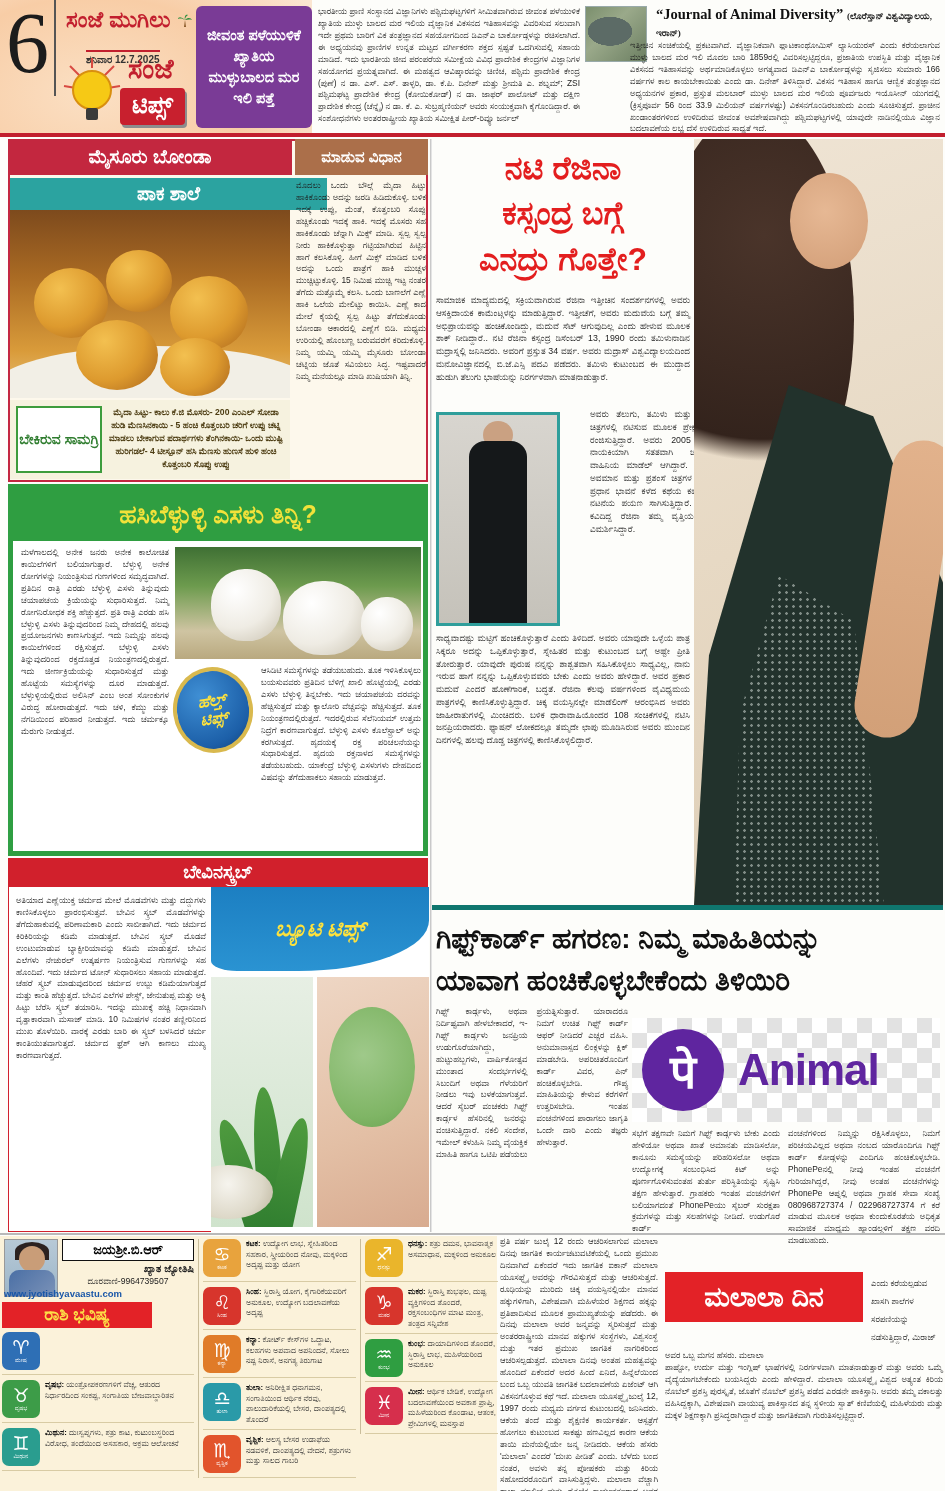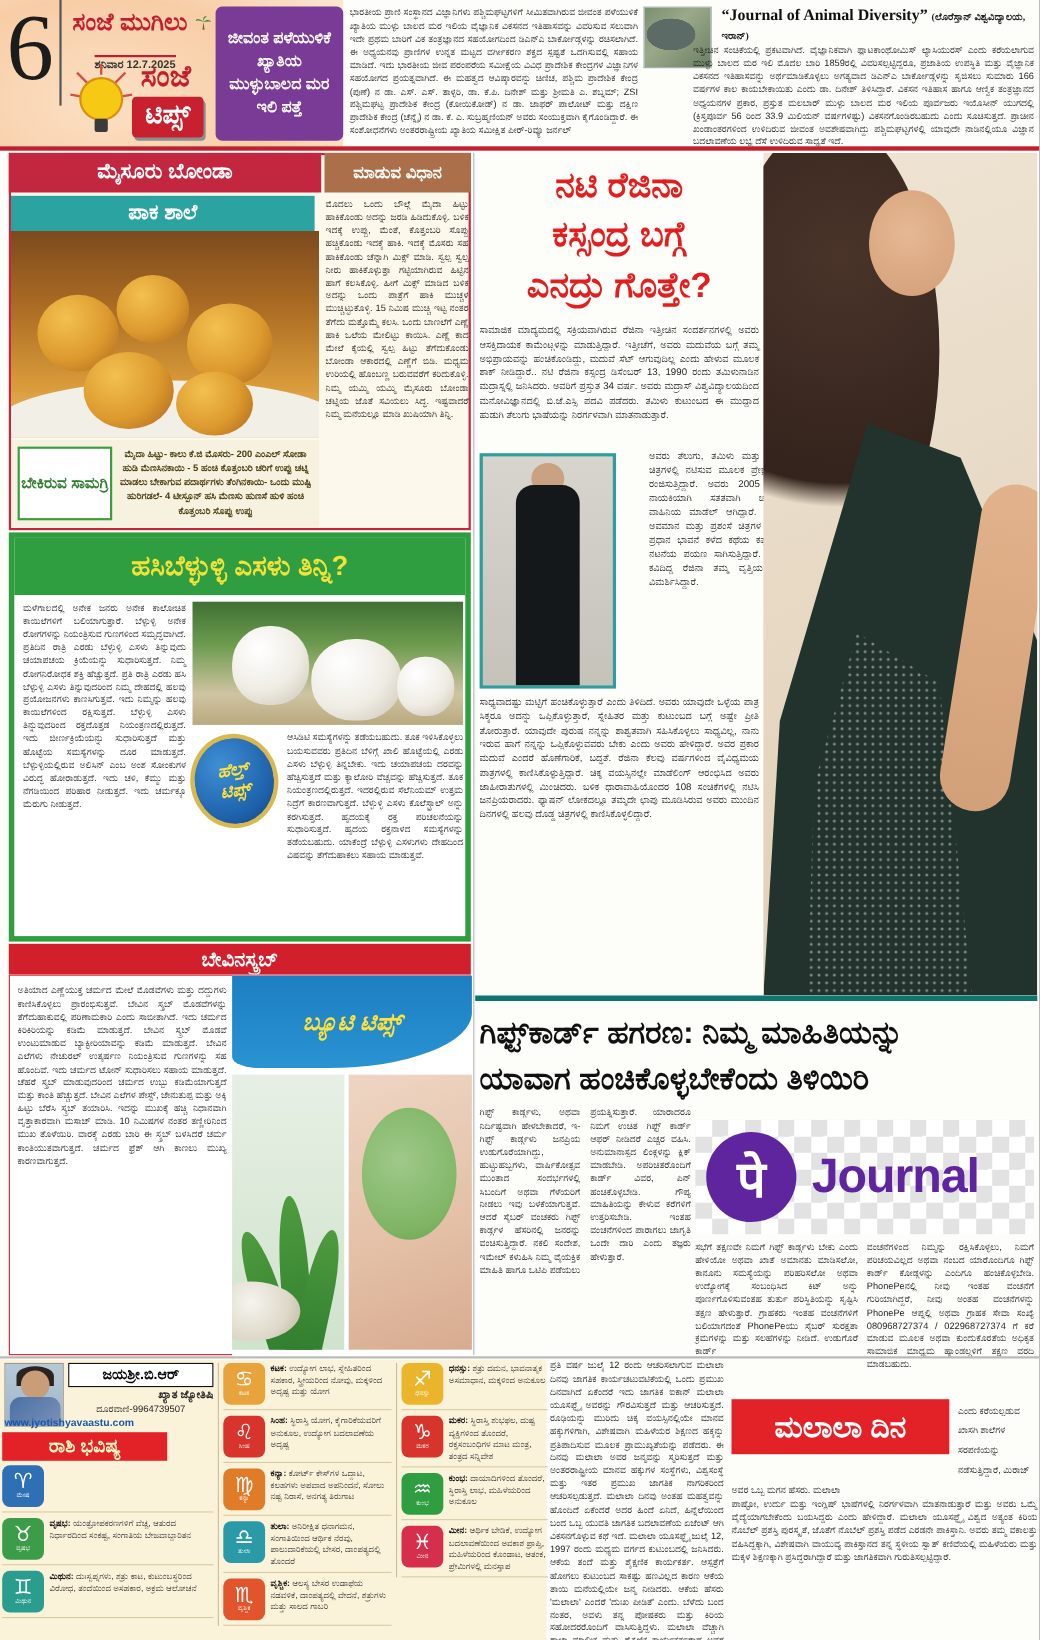--- a/index.html
+++ b/index.html
@@ -33,21 +33,21 @@
     margin-left:26px; }
   .journal .js { font-size:9px; color:#222; display:inline; }
   .redrule { left:0; top:133px; width:945px; height:4px; background:#c21f2e; }
 
   
   .recipe-wrap { left:8px; top:139px; width:420px; height:343px; border:2px solid #c3273f; background:#fdf8ec; }
   .hdr-bonda { left:8px; top:139px; width:284px; height:36px; background:#c3273f; color:#fff; font-weight:bold;
     font-size:19px; display:flex; align-items:center; justify-content:center; }
   .hdr-method { left:295px; top:139px; width:133px; height:36px; background:#ab6f4a; color:#fff; font-weight:bold;
     font-size:15px; display:flex; align-items:center; justify-content:center; }
-  .paka { left:10px; top:178px; width:276px; height:32px; background:#2ba3a0; color:#fff; font-weight:bold;
+  .paka { left:10px; top:178px; width:317px; height:32px; background:#2ba3a0; color:#fff; font-weight:bold;
     font-size:19px; display:flex; align-items:center; justify-content:center; }
   .bonda-photo { left:10px; top:210px; width:280px; height:188px; overflow:hidden;
     background:linear-gradient(180deg,#7d4a1d 0%, #a96a23 35%, #d99b3a 75%, #e9c27a 100%); }
   .plate { position:absolute; left:-20px; bottom:-38px; width:330px; height:90px; background:#f2efe6; border-radius:50%; }
   .bonda { position:absolute; border-radius:50%;
     background:radial-gradient(circle at 35% 30%, #f3c050 0%, #dd9a2e 55%, #a9641c 100%); }
   .method-text { left:296px; top:180px; width:130px; height:298px; }
   .ingr { left:10px; top:400px; width:280px; height:79px; background:#f6f2df; display:flex; gap:6px; padding:6px; }
   .ingr-label { width:86px; background:#fff; border:2px solid #3d9c3d; color:#2f7d2f; font-weight:bold;
     font-size:14px; line-height:1.25; display:flex; align-items:center; justify-content:center; text-align:center; }
@@ -133,21 +133,21 @@
     background:linear-gradient(180deg,#b7c9d6 0%, #9db6c9 100%); }
   .astro-head { position:absolute; left:14px; top:6px; width:26px; height:26px; border-radius:50%; background:#c99d78; }
   .astro-hairc { position:absolute; left:10px; top:2px; width:34px; height:18px; border-radius:50% 50% 0 0; background:#2c2220; }
   .astro-sari { position:absolute; left:4px; top:30px; width:46px; height:28px; border-radius:10px 10px 0 0;
     background:linear-gradient(135deg,#4a6fa5,#7c93b8); }
   .astro-name { left:62px; top:1239px; width:132px; height:22px; border:1.5px solid #111; background:#fff;
     font-weight:bold; font-size:13px; display:flex; align-items:center; justify-content:center; }
   .astro-title { left:62px; top:1263px; width:132px; text-align:right; font-weight:bold; font-size:10px; color:#222; }
   .astro-phone { left:62px; top:1276px; width:132px; text-align:center; font-size:8.6px; color:#222; }
   .astro-web { left:4px; top:1288px; width:190px; text-align:left; font-weight:bold; font-size:9.5px; color:#1a57a8; }
-  .rashi-banner { left:2px; top:1302px; width:150px; height:26px; background:#e32227; color:#fef9c3;
+  .rashi-banner { left:2px; top:1302px; width:150px; height:26px; background:#e32227; color:#fde047;
     font-weight:bold; font-size:17px; display:flex; align-items:center; justify-content:center; }
   .horo-col { display:flex; flex-direction:column; gap:5px; }
   #horo-col1 { left:2px; top:1332px; width:192px; }
   #horo-col2 { left:198px; top:1239px; width:158px; border-left:1px solid #c9bd9a; padding-left:4px; }
   #horo-col3 { left:360px; top:1239px; width:138px; border-left:1px solid #c9bd9a; padding-left:4px; }
   .zrow { display:flex; gap:5px; border-bottom:1px solid #d8cba4; padding-bottom:4px; }
   .ztile { width:38px; height:38px; border-radius:7px; flex:none; display:flex; flex-direction:column;
     align-items:center; justify-content:center; color:#fff; }
   .zsym { font-size:19px; line-height:1; font-family:"DejaVu Sans",sans-serif; }
   .zname { font-size:6px; line-height:1.2; }
@@ -276,21 +276,21 @@
   </div>
 
   <div class="abs pp-wrap">
     <div class="pp-headline">
       <span>ಗಿಫ್ಟ್‌ಕಾರ್ಡ್ ಹಗರಣ: ನಿಮ್ಮ ಮಾಹಿತಿಯನ್ನು</span><br>
       <span>ಯಾವಾಗ ಹಂಚಿಕೊಳ್ಳಬೇಕೆಂದು ತಿಳಿಯಿರಿ</span>
     </div>
     <div class="pp-colleft t">ಗಿಫ್ಟ್ ಕಾರ್ಡ್ಗಳು, ಅಥವಾ ನಿರ್ದಿಷ್ಟವಾಗಿ ಹೇಳಬೇಕಾದರೆ, ಇ-ಗಿಫ್ಟ್ ಕಾರ್ಡ್ಗಳು ಜನಪ್ರಿಯ ಉಡುಗೊರೆಯಾಗಿದ್ದು, ಹುಟ್ಟುಹಬ್ಬಗಳು, ವಾರ್ಷಿಕೋತ್ಸವ ಮುಂತಾದ ಸಂದರ್ಭಗಳಲ್ಲಿ ಸಿಬಂದಿಗೆ ಅಥವಾ ಗೆಳೆಯರಿಗೆ ನೀಡಲು ಇವು ಬಳಕೆಯಾಗುತ್ತವೆ. ಆದರೆ ಸೈಬರ್ ವಂಚಕರು ಗಿಫ್ಟ್ ಕಾರ್ಡ್ಗಳ ಹೆಸರಿನಲ್ಲಿ ಜನರನ್ನು ವಂಚಿಸುತ್ತಿದ್ದಾರೆ. ನಕಲಿ ಸಂದೇಶ, ಇಮೇಲ್ ಕಳುಹಿಸಿ ನಿಮ್ಮ ವೈಯಕ್ತಿಕ ಮಾಹಿತಿ ಹಾಗೂ ಒಟಿಪಿ ಪಡೆಯಲು ಪ್ರಯತ್ನಿಸುತ್ತಾರೆ. ಯಾರಾದರೂ ನಿಮಗೆ ಉಚಿತ ಗಿಫ್ಟ್ ಕಾರ್ಡ್ ಆಫರ್ ನೀಡಿದರೆ ಎಚ್ಚರ ವಹಿಸಿ. ಅನುಮಾನಾಸ್ಪದ ಲಿಂಕ್ಗಳನ್ನು ಕ್ಲಿಕ್ ಮಾಡಬೇಡಿ. ಅಪರಿಚಿತರೊಂದಿಗೆ ಕಾರ್ಡ್ ವಿವರ, ಪಿನ್ ಹಂಚಿಕೊಳ್ಳಬೇಡಿ. ಗೌಪ್ಯ ಮಾಹಿತಿಯನ್ನು ಕೇಳುವ ಕರೆಗಳಿಗೆ ಉತ್ತರಿಸಬೇಡಿ. ಇಂತಹ ವಂಚನೆಗಳಿಂದ ಪಾರಾಗಲು ಜಾಗೃತಿ ಒಂದೇ ದಾರಿ ಎಂದು ತಜ್ಞರು ಹೇಳುತ್ತಾರೆ.</div>
     <div class="pp-logo">
       <div class="pp-circle">पे</div>
-      <div class="pp-name">Journal</div>
+      <div class="pp-name">Animal</div>
     </div>
     <div class="pp-cola t">ಸಭೆಗೆ ತಕ್ಷಣವೇ ನಿಮಗೆ ಗಿಫ್ಟ್ ಕಾರ್ಡ್ಗಳು ಬೇಕು ಎಂದು ಹೇಳಿಯೋ ಅಥವಾ ಖಾತೆ ಅಮಾನತು ಮಾಡಿಸಲೋ, ಕಾನೂನು ಸಮಸ್ಯೆಯನ್ನು ಪರಿಹರಿಸಲೋ ಅಥವಾ ಉದ್ಯೋಗಕ್ಕೆ ಸಂಬಂಧಿಸಿದ ಕಿಟ್ ಅನ್ನು ಪೂರ್ಣಗೊಳಿಸುವಂತಹ ತುರ್ತು ಪರಿಸ್ಥಿತಿಯನ್ನು ಸೃಷ್ಟಿಸಿ ತಕ್ಷಣ ಹೇಳುತ್ತಾರೆ. ಗ್ರಾಹಕರು ಇಂತಹ ವಂಚನೆಗಳಿಗೆ ಬಲಿಯಾಗದಂತೆ PhonePeಯು ಸೈಬರ್ ಸುರಕ್ಷತಾ ಕ್ರಮಗಳನ್ನು ಮತ್ತು ಸಲಹೆಗಳನ್ನು ನೀಡಿದೆ. ಉಡುಗೊರೆ ಕಾರ್ಡ್</div>
     <div class="pp-colb t">ವಂಚನೆಗಳಿಂದ ನಿಮ್ಮನ್ನು ರಕ್ಷಿಸಿಕೊಳ್ಳಲು, ನಿಮಗೆ ಪರಿಚಯವಿಲ್ಲದ ಅಥವಾ ನಂಬದ ಯಾರೊಂದಿಗೂ ಗಿಫ್ಟ್ ಕಾರ್ಡ್ ಕೋಡ್ಗಳನ್ನು ಎಂದಿಗೂ ಹಂಚಿಕೊಳ್ಳಬೇಡಿ. PhonePeನಲ್ಲಿ ನೀವು ಇಂತಹ ವಂಚನೆಗೆ ಗುರಿಯಾಗಿದ್ದರೆ, ನೀವು ಅಂತಹ ವಂಚನೆಗಳನ್ನು PhonePe ಆಪ್ನಲ್ಲಿ ಅಥವಾ ಗ್ರಾಹಕ ಸೇವಾ ಸಂಖ್ಯೆ 080968727374 / 022968727374 ಗೆ ಕರೆ ಮಾಡುವ ಮೂಲಕ ಅಥವಾ ಕುಂದುಕೊರತೆಯ ಅಧಿಕೃತ ಸಾಮಾಜಿಕ ಮಾಧ್ಯಮ ಹ್ಯಾಂಡಲ್ಗಳಿಗೆ ತಕ್ಷಣ ವರದಿ ಮಾಡಬಹುದು.</div>
   </div>
 
   <div class="abs bot-rule"></div>
   <div class="abs horo-bg"></div>
 
   <div class="abs astro-photo">
     <div class="astro-hairc"></div>

